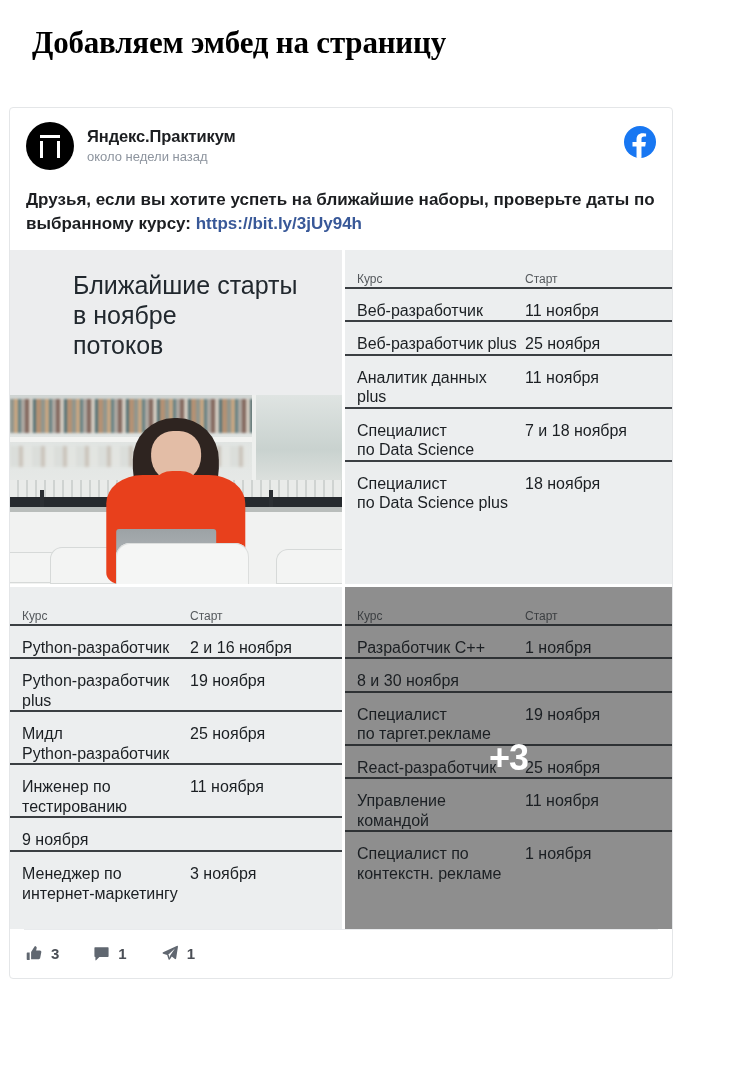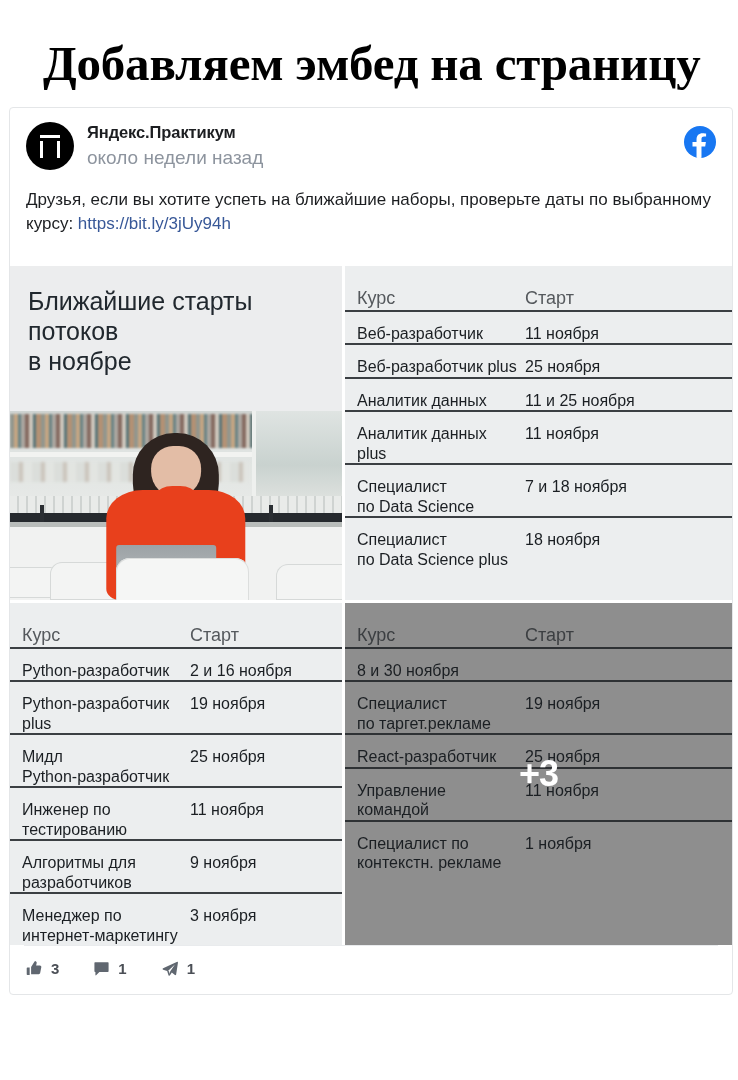--- a/index.html
+++ b/index.html
@@ -12,34 +12,34 @@
     height: 1080px;
     font-family: "Liberation Sans", sans-serif;
     -webkit-font-smoothing: antialiased;
     overflow: hidden;
   }
 
   
   .page-title {
     font-family: "Liberation Serif", serif;
     font-weight: bold;
-    font-size: 49px;
+    font-size: 31px;
     line-height: 1.1;
     color: #000000;
-    margin: 11px;
+    margin: 0;
     padding: 26px 0 0 32px;
     letter-spacing: -0.2px;
   }
 
   
   .fb-card {
     position: absolute;
     left: 9px;
     top: 107px;
-    width: 724px;
+    width: 664px;
     background: #ffffff;
     border: 1px solid #e4e6e8;
     border-radius: 4px;
     box-sizing: border-box;
     overflow: hidden;
   }
 
   .card-head {
     display: flex;
     align-items: center;
@@ -87,39 +87,40 @@
     justify-content: center;
   }
   .page-name {
     font-size: 16.5px;
     font-weight: bold;
     color: #1c1e21;
     line-height: 1.25;
     letter-spacing: -0.1px;
   }
   .post-time {
-    font-size: 19px;
+    font-size: 13px;
     color: #8d949e;
     line-height: 1.3;
     margin-top: 3px;
   }
 
   .fb-logo {
     position: absolute;
     right: 16px;
     top: 18px;
     width: 32px;
     height: 32px;
   }
 
   .post-body {
-    padding: 18px 16px 29px 16px;
+    padding: 18px 16px 14px 16px;
     font-size: 17px;
     line-height: 1.42;
     color: #1c1e21;
+    font-weight: bold;
   }
   .post-body a {
     color: #385898;
     text-decoration: none;
   }
 
   
   .grid {
     display: grid;
     grid-template-columns: 332px 1fr;
@@ -144,20 +145,21 @@
     flex-direction: column;
   }
   .promo-title {
     font-size: 25px;
     line-height: 1.2;
     color: #21282e;
     padding: 20px 18px 0 18px;
     flex: 0 0 auto;
     height: 145px;
     box-sizing: border-box;
+    margin-left: 45px;
   }
   .photo {
     flex: 1 1 auto;
     position: relative;
     overflow: hidden;
     background: #b9c1c4;
   }
   
   .ph-wall {
     position: absolute; left: 0; top: 0; right: 0; height: 52%;
@@ -294,21 +296,21 @@
     box-sizing: border-box;
     position: relative;
     font-size: 16px;
     line-height: 1.22;
     color: #1b1f23;
   }
   .trow + .trow { border-top: 2px solid #3b3f43; }
   .tbl.dark .trow + .trow { border-top: 2px solid #2e3134; }
   .trow .c-course { width: 168px; flex: 0 0 168px; padding-right: 8px; box-sizing: border-box; }
   .trow .c-start  { flex: 1 1 auto; }
-  .trow.thead { color: #55595d; font-size: 18px; }
+  .trow.thead { color: #55595d; font-size: 12px; }
   .tbl.dark .trow.thead { color: #3c3f42; }
 
   
   .trow.thead { padding-top: 22px; }
 
   .grid-overlay-count {
     position: absolute;
     left: 0; top: 0; right: 0; bottom: 0;
     display: flex;
     align-items: center;
@@ -367,22 +369,22 @@
   <div class="post-body">
     <span>Друзья, если вы хотите успеть на ближайшие наборы, проверьте даты по выбранному курсу: </span><a href="#">https://bit.ly/3jUy94h</a>
   </div>
 
   <div class="grid">
 
     <div class="cell">
       <div class="promo">
         <div class="promo-title">
           <div>Ближайшие старты</div>
+          <div>в ноябре</div>
           <div>потоков</div>
-          <div>в ноябре</div>
         </div>
         <div class="photo">
           <div class="ph-wall"></div>
           <div class="ph-shelf"></div>
           <div class="ph-shelf2"></div>
           <div class="ph-shelf3"></div>
           <div class="ph-window"></div>
           <div class="ph-rail"></div>
           <div class="ph-benchline"></div>
           <div class="chairleg c1"></div>
@@ -413,24 +415,20 @@
         </div>
         <div class="trow">
           <div class="c-course">Веб-разработчик</div>
           <div class="c-start">11 ноября</div>
         </div>
         <div class="trow">
           <div class="c-course">Веб-разработчик plus</div>
           <div class="c-start">25 ноября</div>
         </div>
         <div class="trow">
-          <div class="c-course">Аналитик данных</div>
-          <div class="c-start">11 и 25 ноября</div>
-        </div>
-        <div class="trow">
           <div class="c-course">Аналитик данных plus</div>
           <div class="c-start">11 ноября</div>
         </div>
         <div class="trow">
           <div class="c-course">Специалист<br>по Data Science</div>
           <div class="c-start">7 и 18 ноября</div>
         </div>
         <div class="trow">
           <div class="c-course">Специалист<br>по Data Science plus</div>
           <div class="c-start">18 ноября</div>
@@ -454,35 +452,38 @@
         </div>
         <div class="trow">
           <div class="c-course">Мидл<br>Python-разработчик</div>
           <div class="c-start">25 ноября</div>
         </div>
         <div class="trow">
           <div class="c-course">Инженер по<br>тестированию</div>
           <div class="c-start">11 ноября</div>
         </div>
         <div class="trow">
-          <div class="c-course">Алгоритмы для<br>разработчиков</div>
           <div class="c-start">9 ноября</div>
         </div>
         <div class="trow">
           <div class="c-course">Менеджер по<br>интернет-маркетингу</div>
           <div class="c-start">3 ноября</div>
         </div>
       </div>
     </div>
 
     <div class="cell">
       <div class="tbl dark">
         <div class="trow thead">
           <div class="c-course">Курс</div>
           <div class="c-start">Старт</div>
+        </div>
+        <div class="trow">
+          <div class="c-course">Разработчик C++</div>
+          <div class="c-start">1 ноября</div>
         </div>
         <div class="trow">
           <div class="c-start">8 и 30 ноября</div>
         </div>
         <div class="trow">
           <div class="c-course">Специалист<br>по таргет.рекламе</div>
           <div class="c-start">19 ноября</div>
         </div>
         <div class="trow">
           <div class="c-course">React-разработчик</div>

